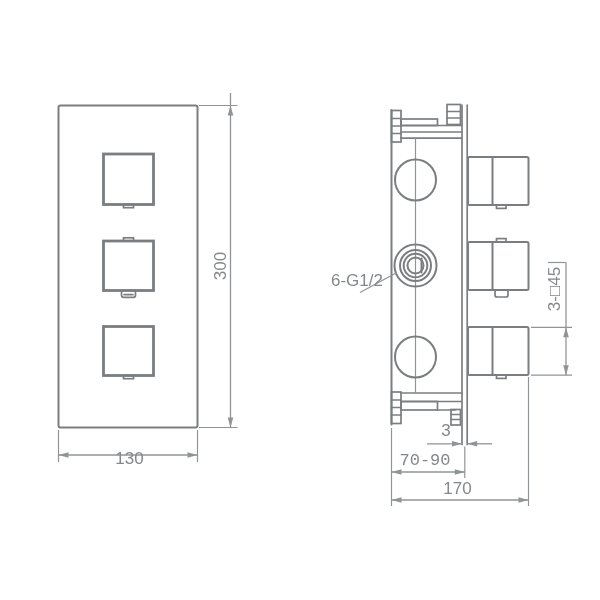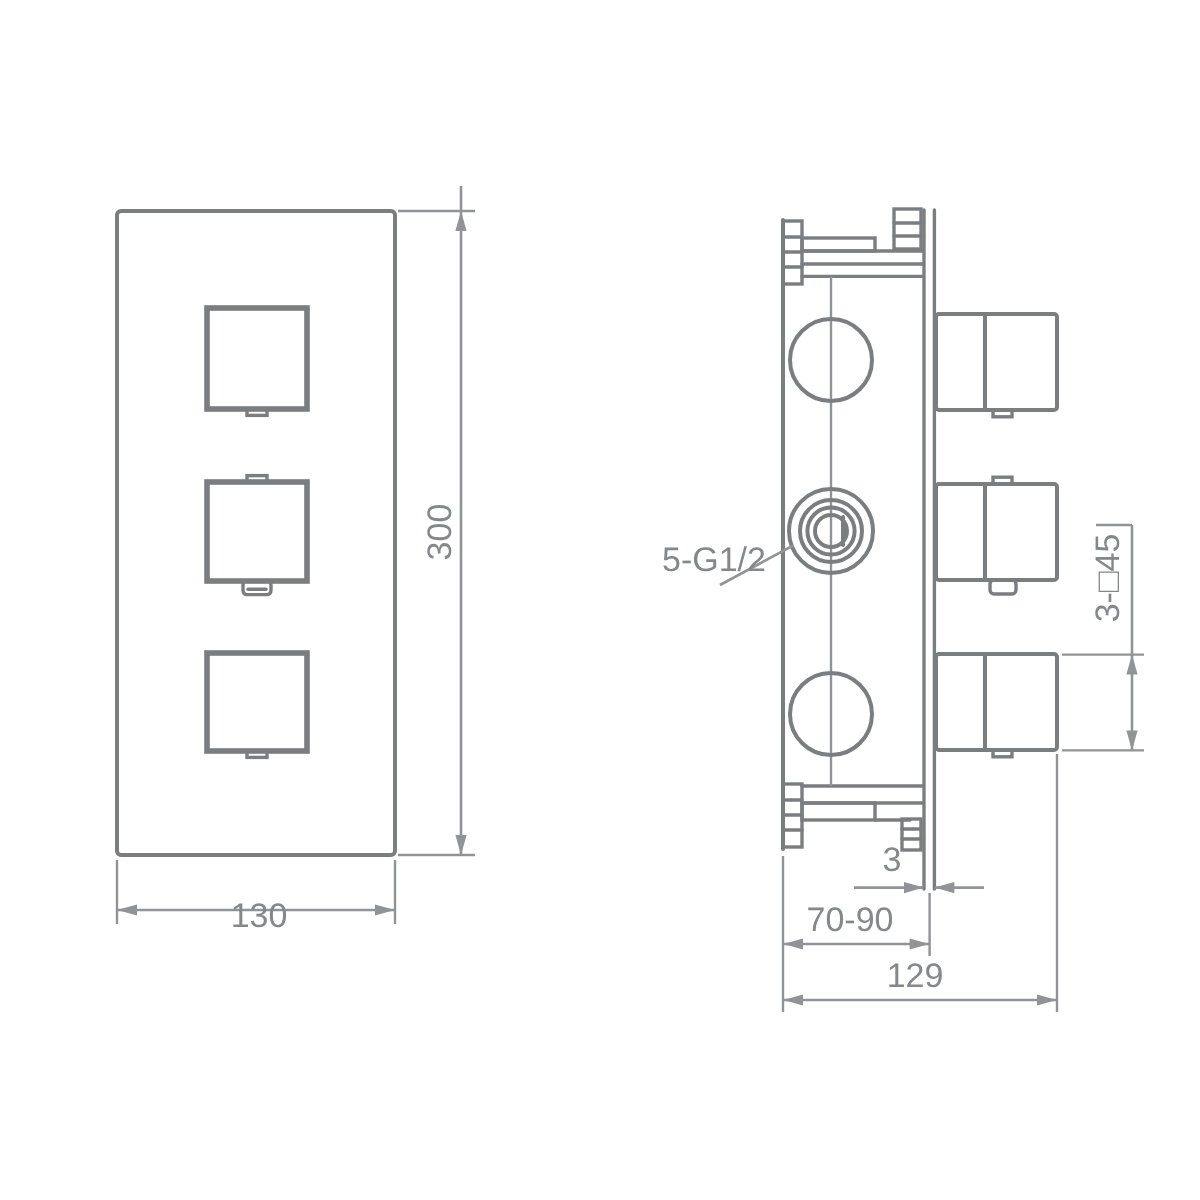--- a/index.html
+++ b/index.html
@@ -151,19 +151,19 @@
       <line class="thin" x1="531" y1="375.2" x2="572" y2="375.2"></line>
       <line class="thin" x1="548" y1="262.5" x2="566" y2="262.5"></line>
       <line class="dim" x1="566" y1="262.5" x2="566" y2="375"></line>
       <polygon class="arr" points="566,327.3 563.2,337.3 568.8,337.3"></polygon>
       <polygon class="arr" points="566,375.2 563.2,365.2 568.8,365.2"></polygon>
     </g>
   </svg>
 
   <span class="lbl" style="left:129.5px;top:441px;margin-top:17px;">130</span>
   <span class="lbl vert" style="left:219.5px;top:266px;">300</span>
-  <span class="lbl" style="left:357px;top:280px;">5-G1/2</span>
+  <span class="lbl" style="left:357px;top:280px;">6-G1/2</span>
   <span class="lbl vert" style="left:553.5px;top:288.5px;">3-□45</span>
   <span class="lbl" style="left:446px;top:430px;">3</span>
-  <span class="lbl" style="left:425px;top:459.5px;">70-90</span>
-  <span class="lbl" style="left:457.5px;top:487.5px;">129</span>
+  <span class="lbl" style="left:425px;top:459.5px;font-family:Liberation Mono, monospace;">70-90</span>
+  <span class="lbl" style="left:457.5px;top:487.5px;">170</span>
 
 </div>
 
 </body></html>

